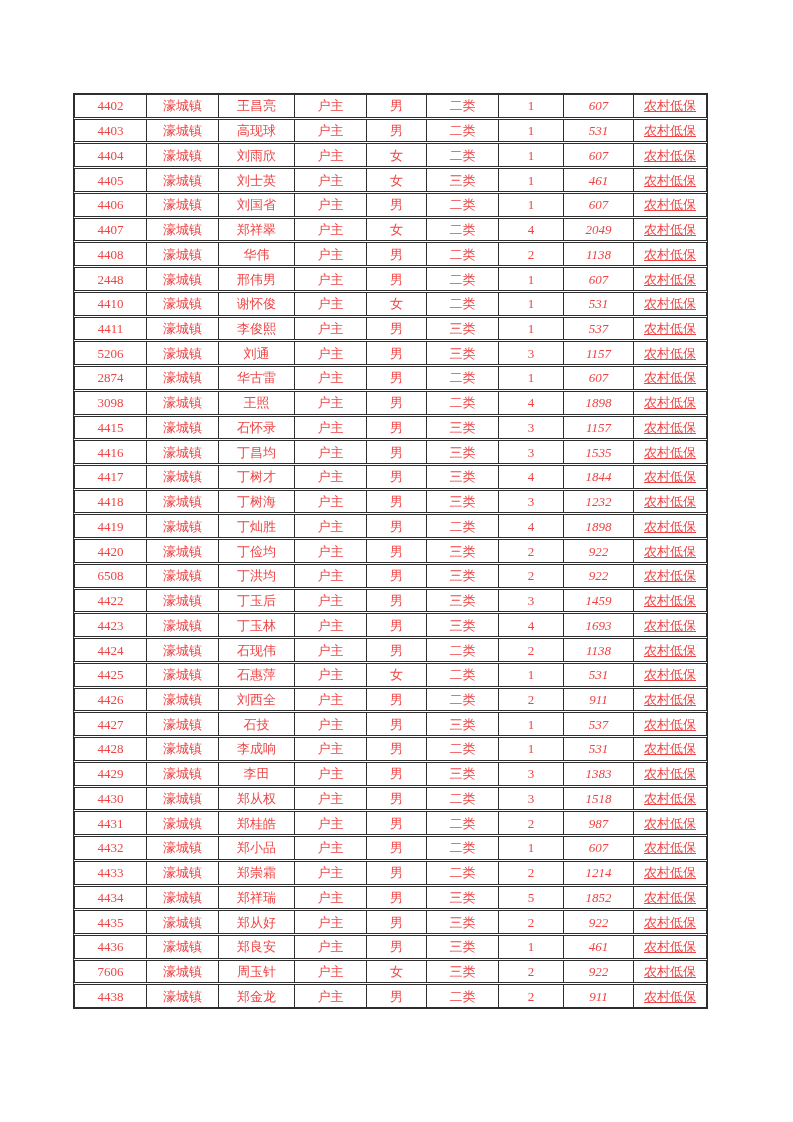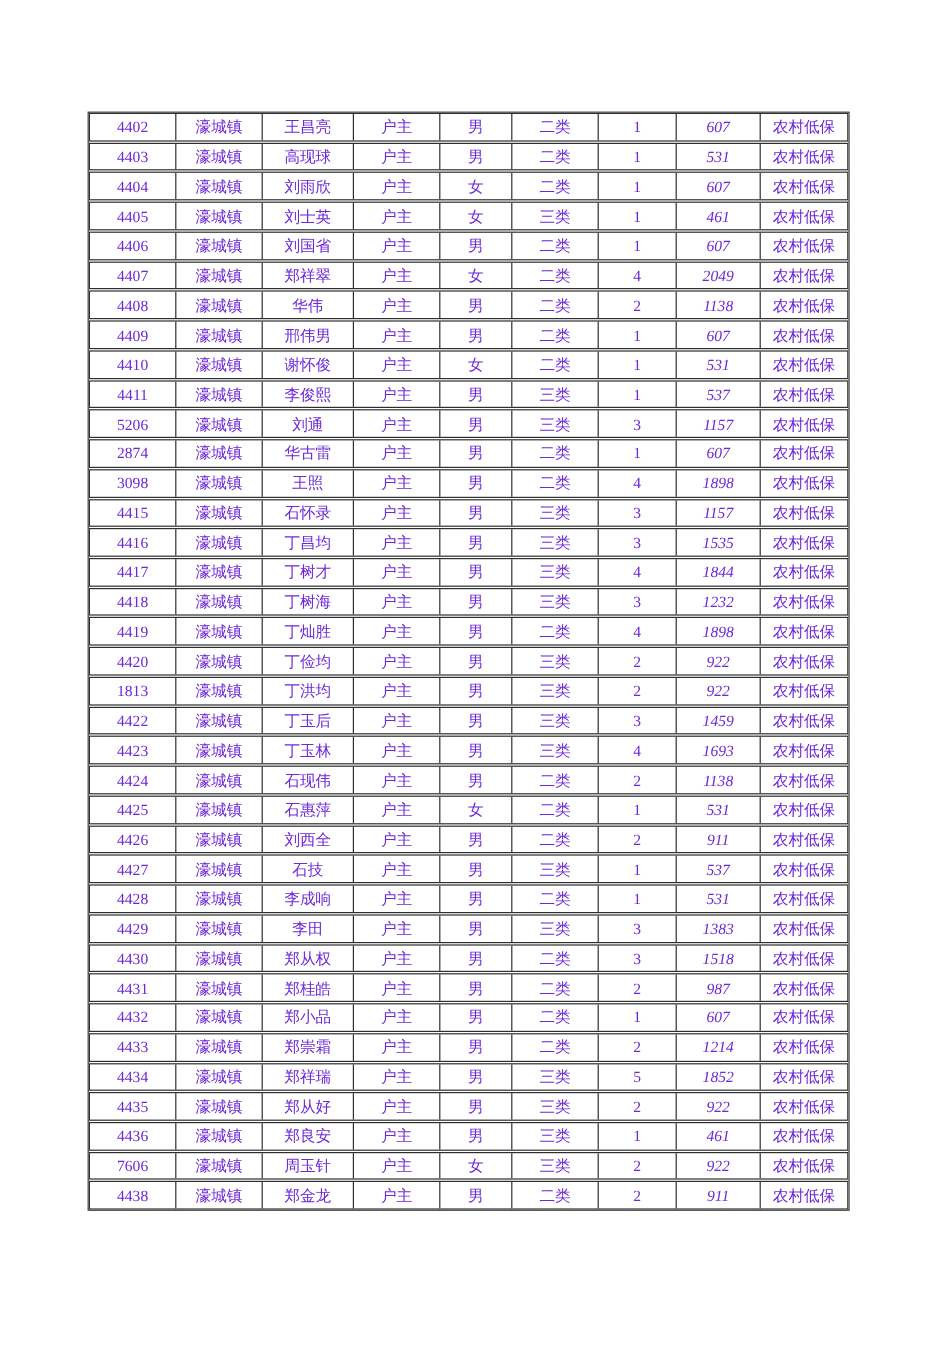--- a/index.html
+++ b/index.html
@@ -6,21 +6,21 @@
     margin: 0;
     padding: 0;
     background: #ffffff;
   }
   .page {
     position: relative;
     width: 793px;
     height: 1122px;
     background: #ffffff;
     font-family: "Liberation Serif", "DejaVu Serif", serif;
-    color: #6d28d9;
+    color: #ef4444;
     overflow: hidden;
   }
   .welfare-table {
     position: absolute;
     left: 73px;
     top: 93px;
     width: 635px;
     height: 916px;
     box-sizing: border-box;
     border: 1px solid #2e2e2e;
@@ -40,21 +40,21 @@
     box-sizing: border-box;
     border-right: 1px solid #2e2e2e;
     display: flex;
     align-items: center;
     justify-content: center;
     font-size: 13px;
     line-height: 1;
     white-space: nowrap;
     overflow: hidden;
   }
-  .tcell:last-child { border-right: none; }
+  .tcell:last-child { border-right: none; text-decoration: underline; }
   .c0 { width: 72px; }
   .c1 { width: 72px; }
   .c2 { width: 76px; }
   .c3 { width: 72px; font-family: Liberation Serif, serif; }
   .c4 { width: 60px; }
   .c5 { width: 72px; }
   .c6 { width: 65px; }
   .c7 { width: 70px; font-style: italic; }
   .c8 { flex: 1; }
 </style>
@@ -141,21 +141,21 @@
     <div class="tcell c2">华伟</div>
     <div class="tcell c3">户主</div>
     <div class="tcell c4">男</div>
     <div class="tcell c5">二类</div>
     <div class="tcell c6">2</div>
     <div class="tcell c7">1138</div>
     <div class="tcell c8">农村低保</div>
   </div>
 
   <div class="trow">
-    <div class="tcell c0">4409</div>
+    <div class="tcell c0">2448</div>
     <div class="tcell c1">濠城镇</div>
     <div class="tcell c2">邢伟男</div>
     <div class="tcell c3">户主</div>
     <div class="tcell c4">男</div>
     <div class="tcell c5">二类</div>
     <div class="tcell c6">1</div>
     <div class="tcell c7">607</div>
     <div class="tcell c8">农村低保</div>
   </div>
 
@@ -285,21 +285,21 @@
     <div class="tcell c2">丁俭均</div>
     <div class="tcell c3">户主</div>
     <div class="tcell c4">男</div>
     <div class="tcell c5">三类</div>
     <div class="tcell c6">2</div>
     <div class="tcell c7">922</div>
     <div class="tcell c8">农村低保</div>
   </div>
 
   <div class="trow">
-    <div class="tcell c0">1813</div>
+    <div class="tcell c0">6508</div>
     <div class="tcell c1">濠城镇</div>
     <div class="tcell c2">丁洪均</div>
     <div class="tcell c3">户主</div>
     <div class="tcell c4">男</div>
     <div class="tcell c5">三类</div>
     <div class="tcell c6">2</div>
     <div class="tcell c7">922</div>
     <div class="tcell c8">农村低保</div>
   </div>
 

